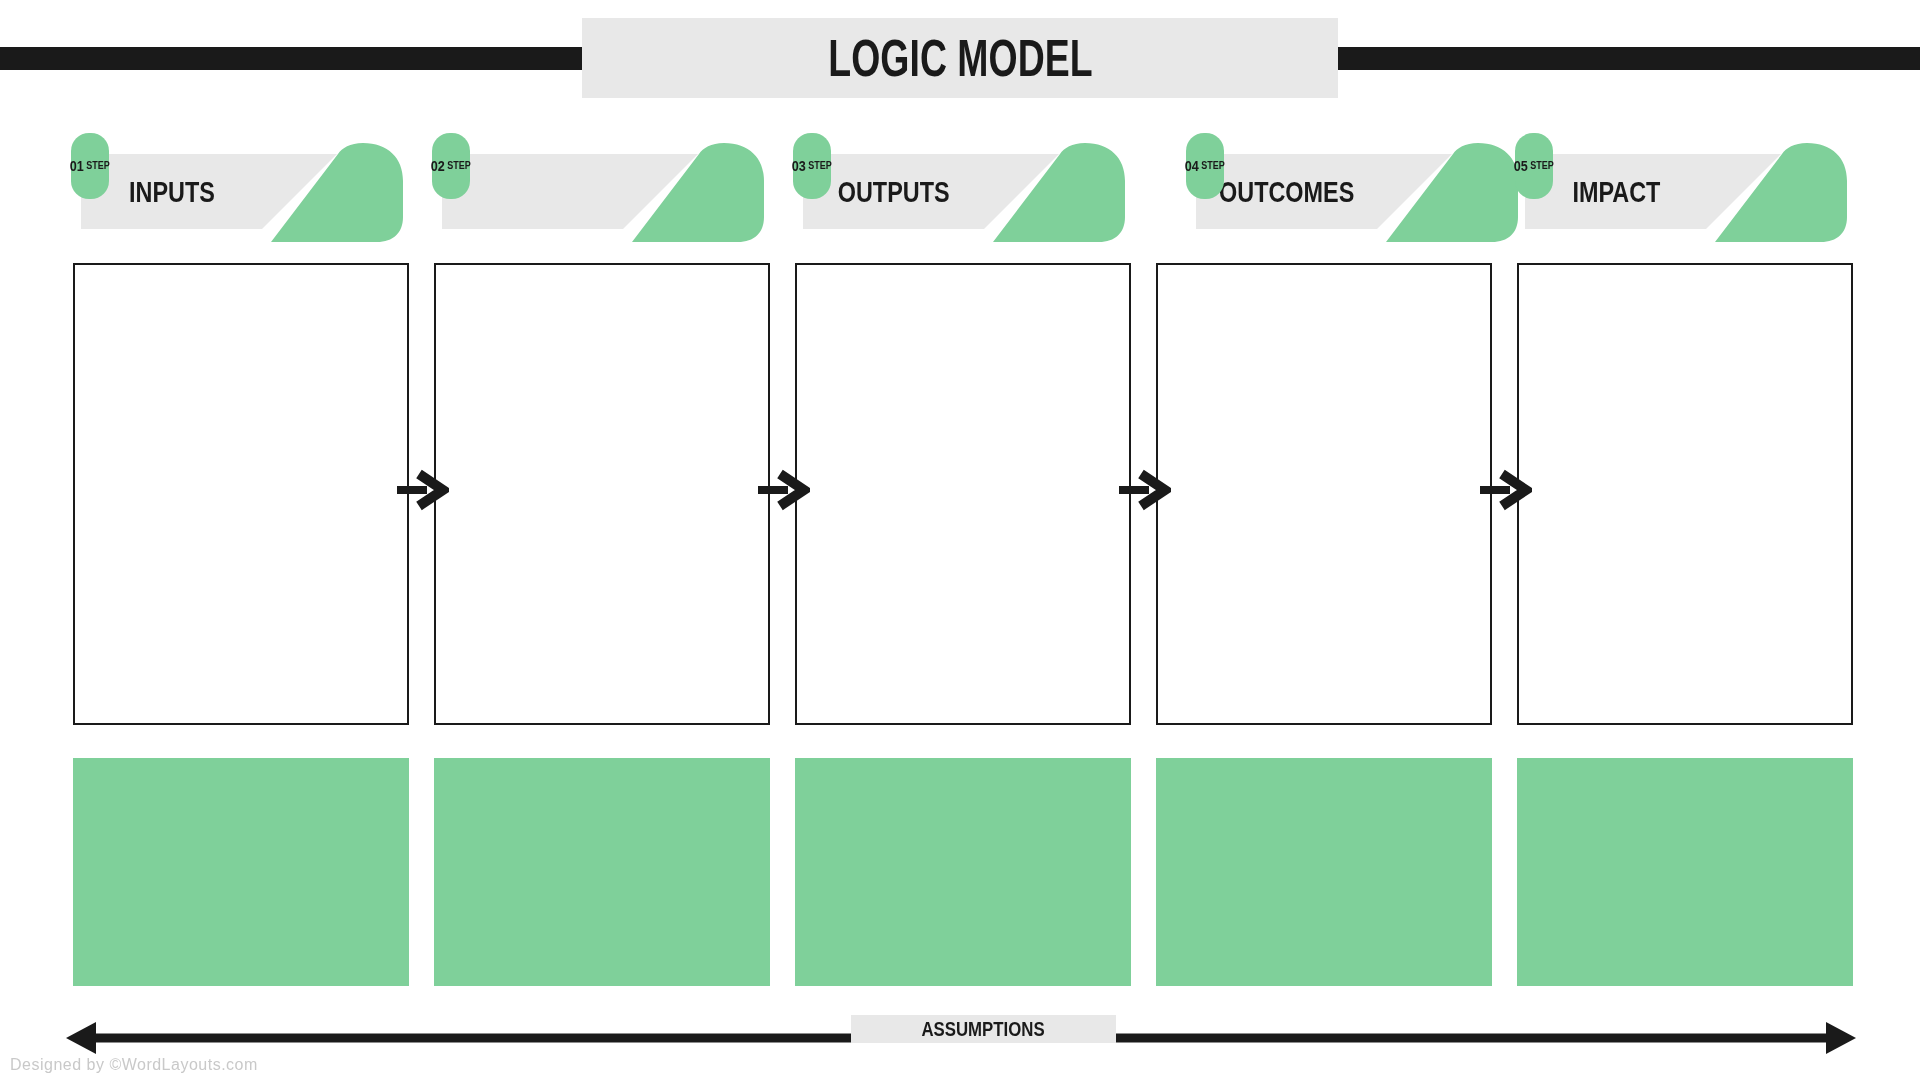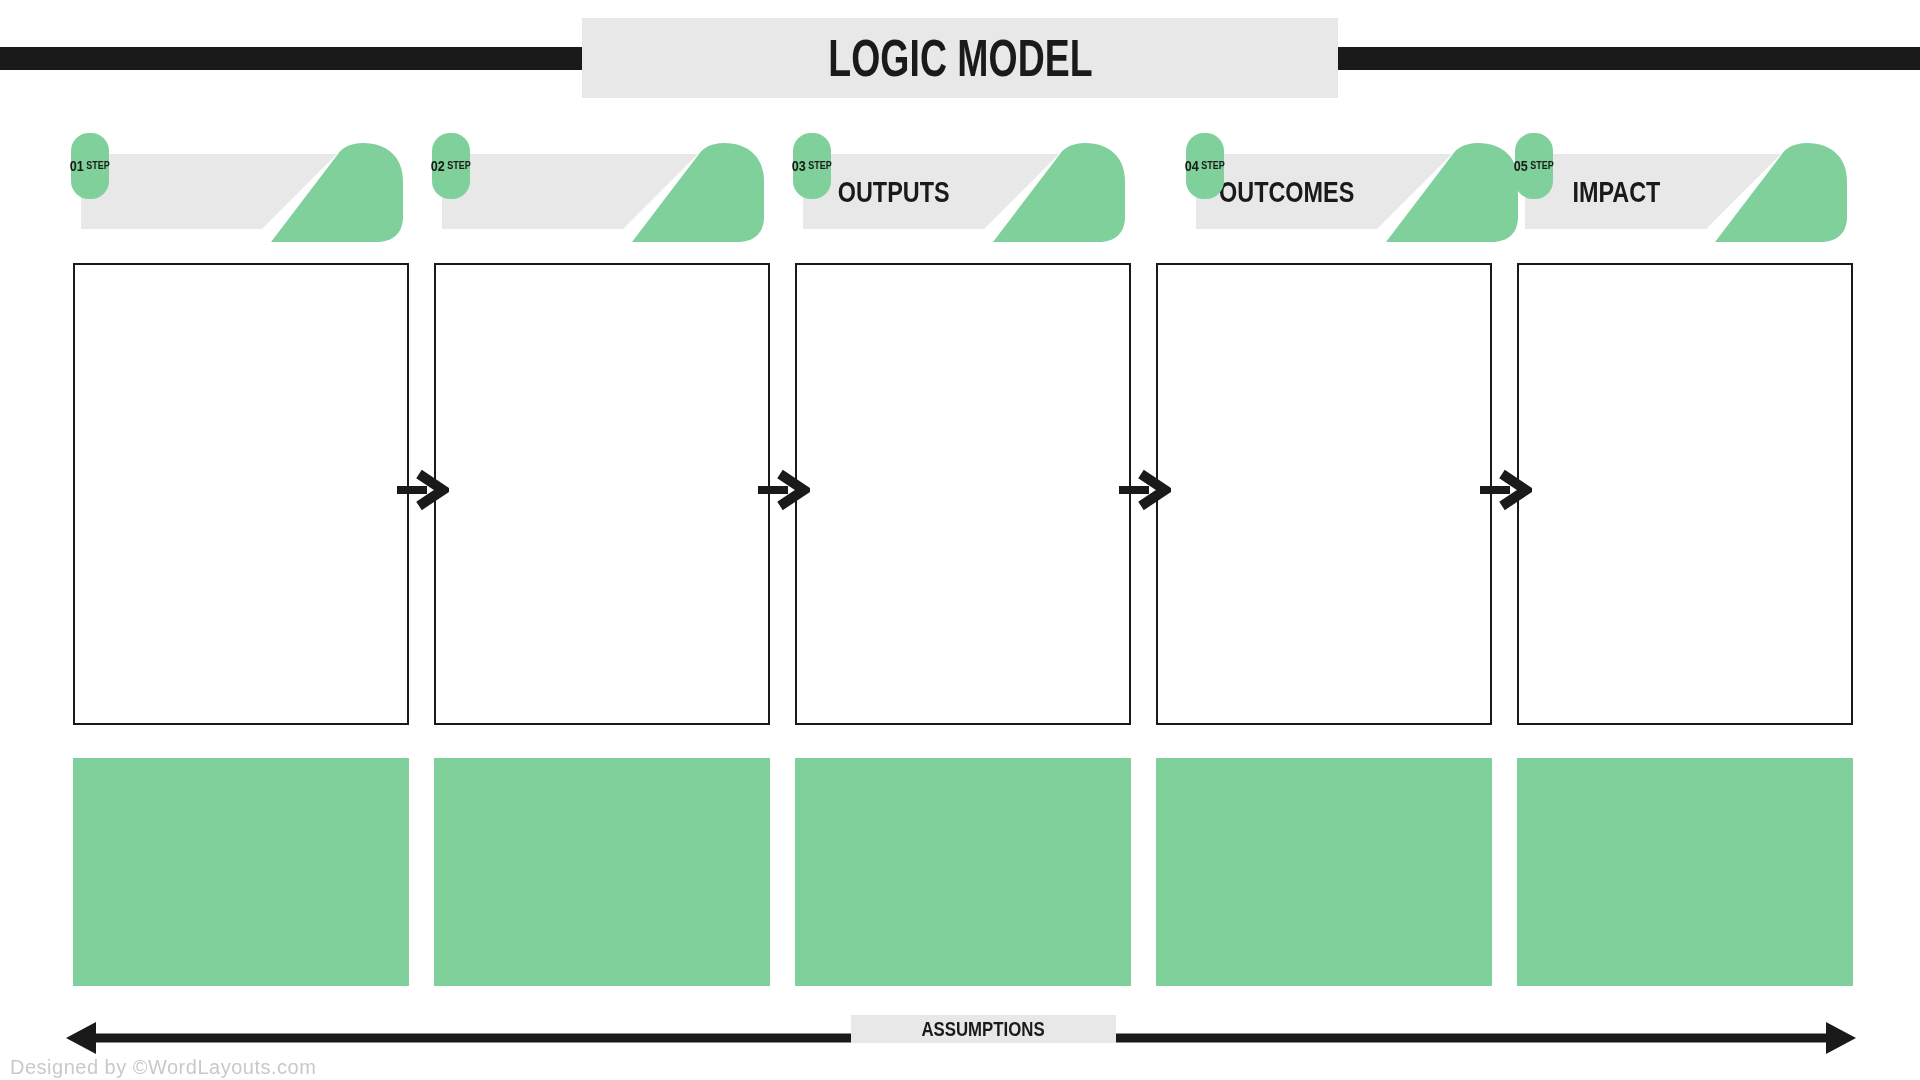--- a/index.html
+++ b/index.html
@@ -119,21 +119,21 @@
   .assumptions-text {
     display: inline-block;
     font-size: 21px; font-weight: 800;
     color: var(--ink, #1a1a1a);
     transform: scaleX(0.8);
     white-space: nowrap;
   }
   .credit {
     position: absolute;
     left: 10px; top: 1056px;
-    font-size: 20px;
+    font-size: 16px;
     color: var(--creditgray, #c9c9c9);
     letter-spacing: 0.5px;
   }
 </style>
 </head>
 <body>
 
 <div class="canvas">
 
   <div class="topbar"></div>
@@ -143,20 +143,23 @@
   </div>
 
   <div class="col-header" style="left:73px">
     <svg width="336" height="112" viewBox="0 0 336 112">
       <polygon points="8,21 264,21 189,96 8,96" fill="#e8e8e8"></polygon>
       <path d="M198,109 L265,21 C269,15 277,10 290,10 C315,10 330,25 330,48 L330,84 C330,100 320,109 304,109 Z" fill="#7fd09a"></path>
     </svg>
     <div class="badge">
       <span class="num">01</span>
       <span class="step">STEP</span>
+    </div>
+    <div class="col-title-wrap">
+      <span class="col-title">INPUTS</span>
     </div>
   </div>
   <div class="content-box" style="left:73px"></div>
   <div class="note-box" style="left:73px"></div>
 
   <div class="col-header" style="left:434px">
     <svg width="336" height="112" viewBox="0 0 336 112">
       <polygon points="8,21 264,21 189,96 8,96" fill="#e8e8e8"></polygon>
       <path d="M198,109 L265,21 C269,15 277,10 290,10 C315,10 330,25 330,48 L330,84 C330,100 320,109 304,109 Z" fill="#7fd09a"></path>
     </svg>

